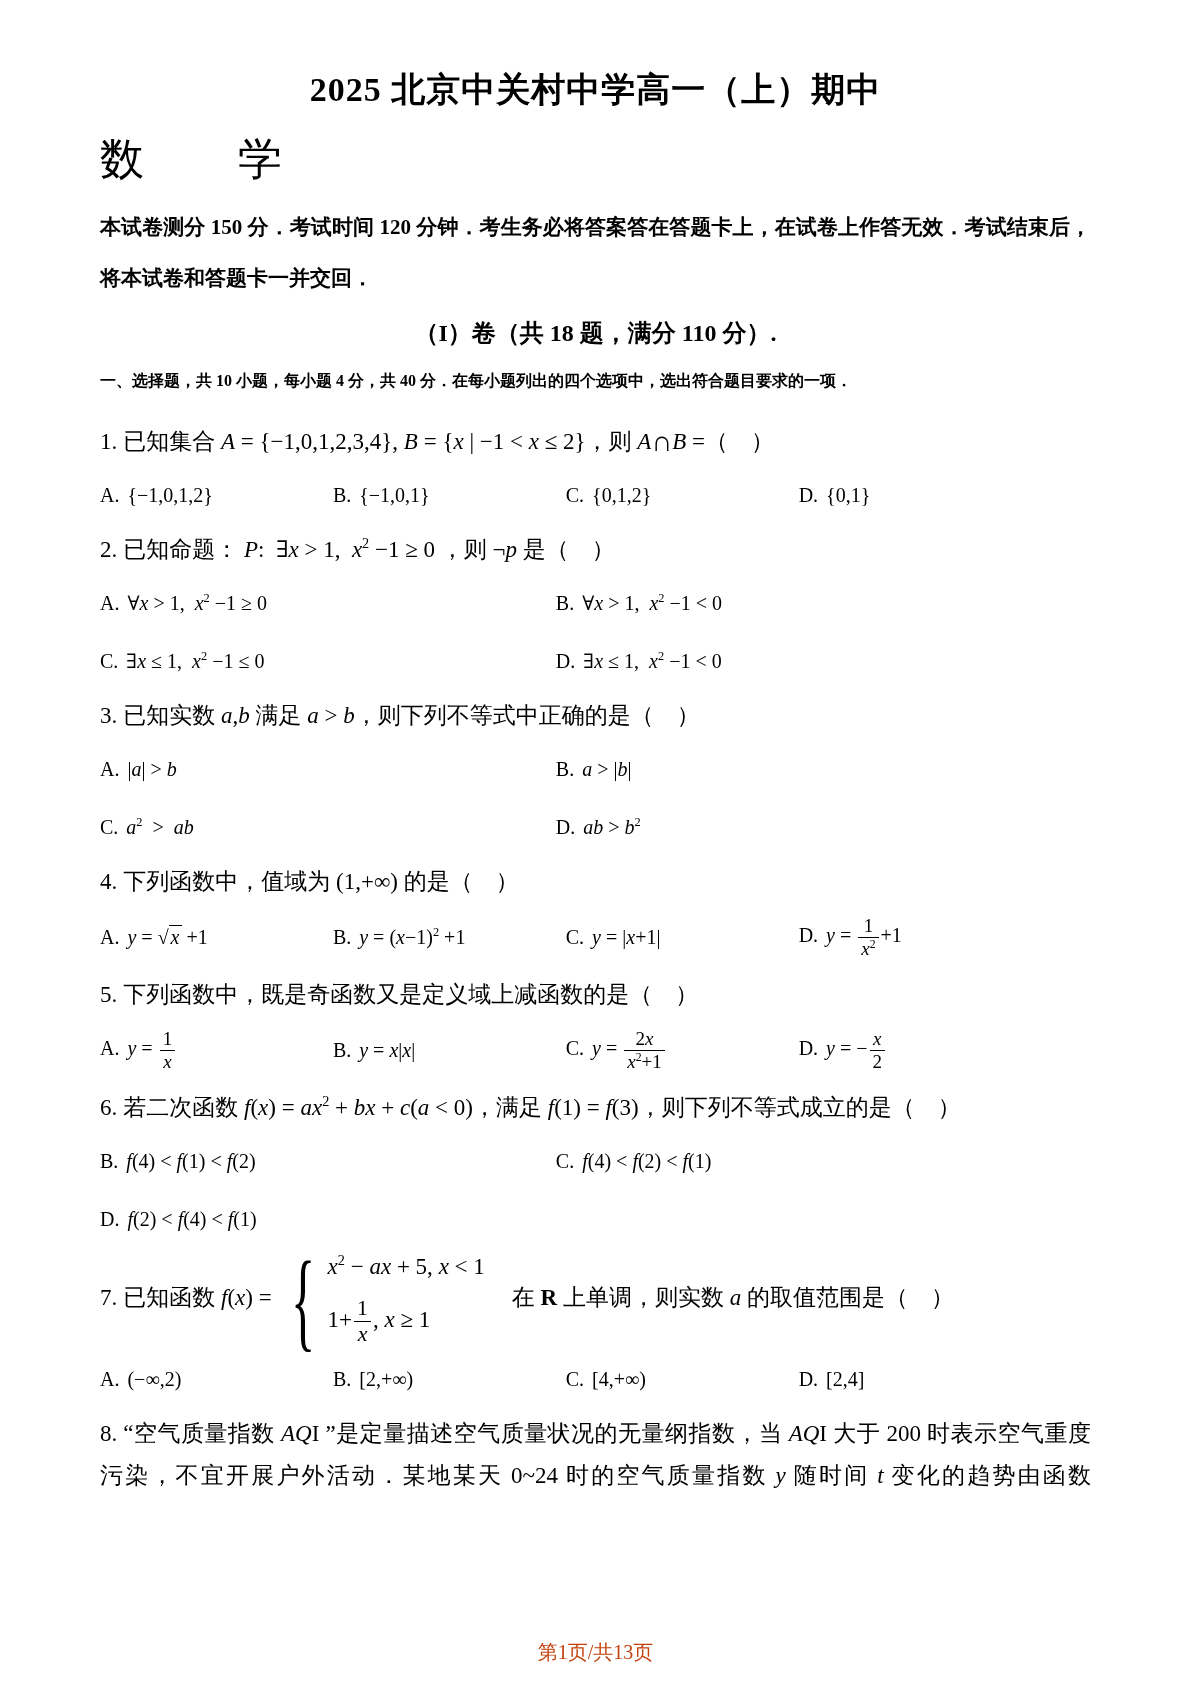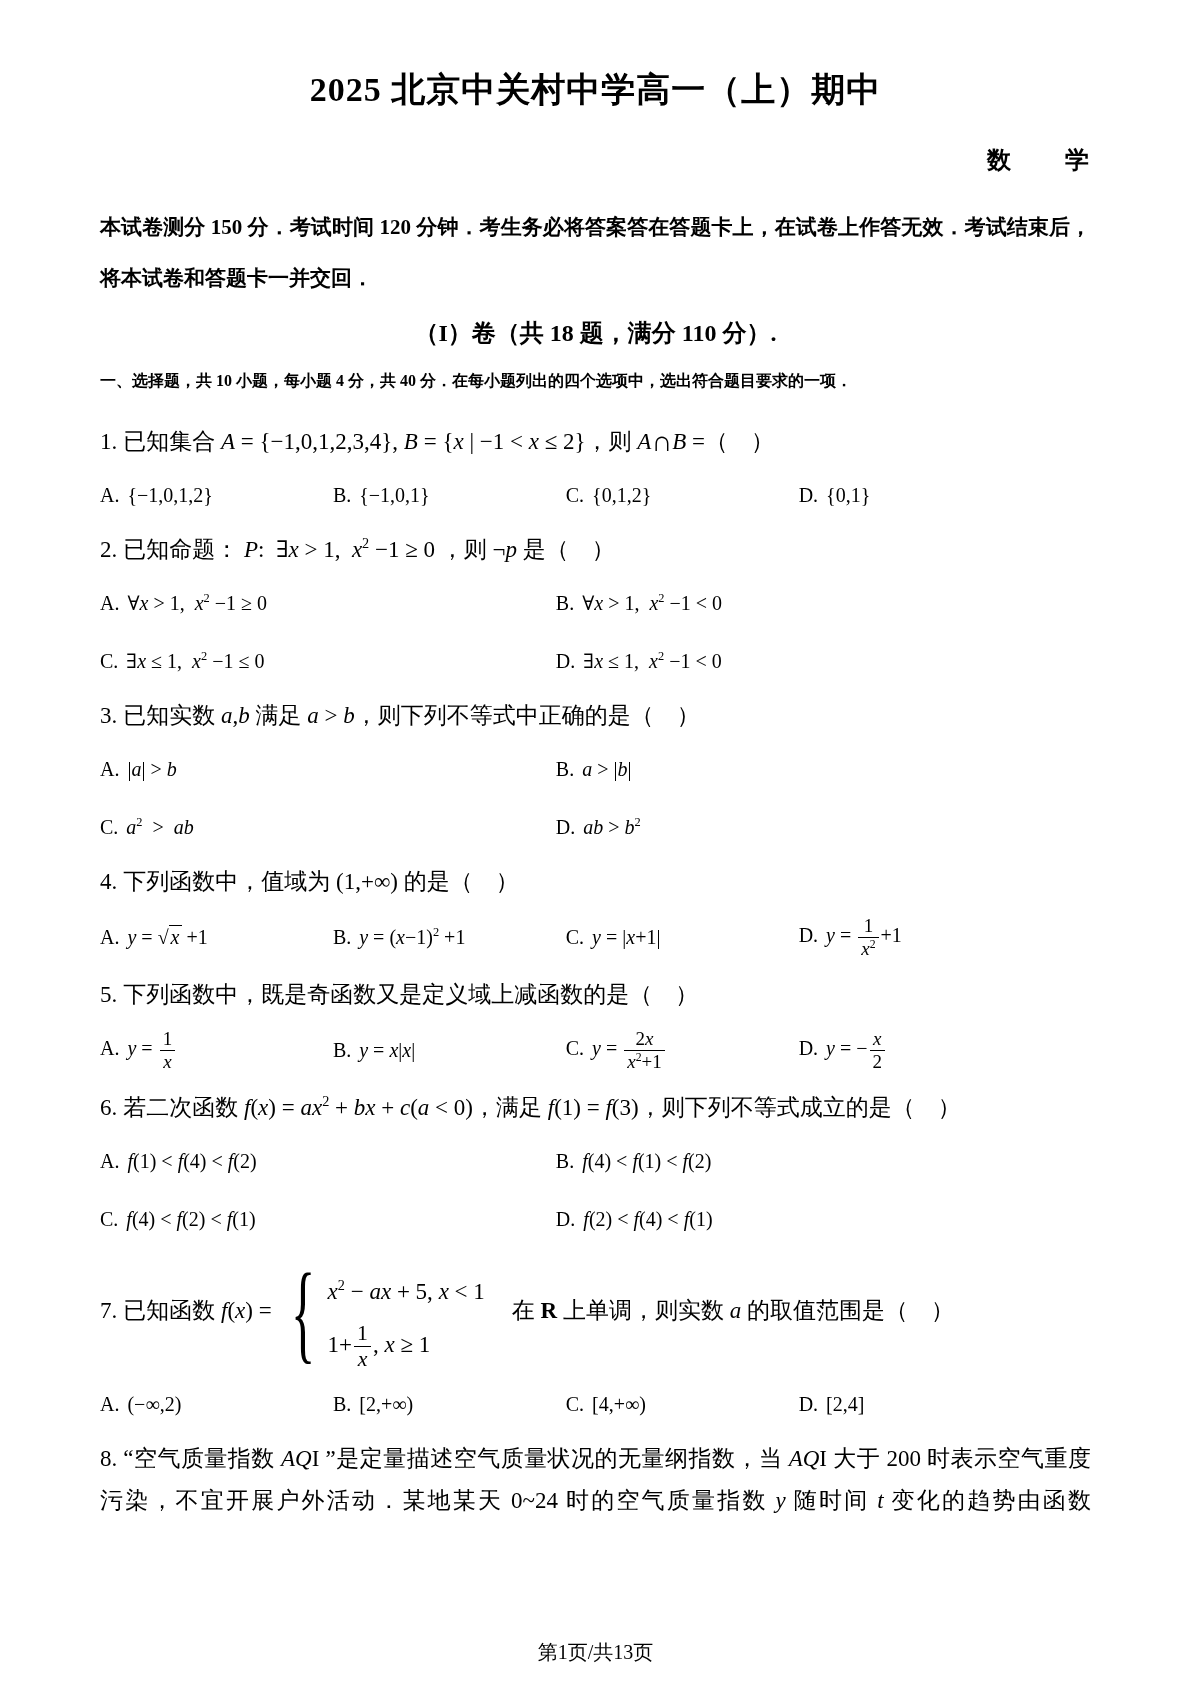--- a/index.html
+++ b/index.html
@@ -6,21 +6,21 @@
   body{
     width:1191px;height:1684px;overflow:hidden;position:relative;
     font-family:"Liberation Serif","DejaVu Serif",serif;color:#000;
   }
   .page{box-sizing:border-box;padding:58px 100px 0 100px;}
   .title{
     font-size:34px;font-weight:700;text-align:center;margin:8px;line-height:48px;
     letter-spacing:1px;font-family:"Liberation Serif","DejaVu Serif",serif;
   }
   .subtitle{
-    font-size:24px;font-weight:700;text-align:right;margin:22px 0 0 0;line-height:48px;
+    font-size:44px;font-weight:400;text-align:left;margin:22px 0 0 0;line-height:48px;
     letter-spacing:2px;
   }
   .intro{
     font-size:21px;font-weight:700;line-height:51px;text-align:justify;
     margin:18px 0 0 0;
   }
   .part-header{
     font-size:24px;font-weight:700;text-align:center;margin:6px 0 0 0;line-height:46px;
   }
   .section-header{
@@ -40,26 +40,26 @@
   .cap{font-size:1.25em;vertical-align:-2px;}
   .fr{display:inline-flex;flex-direction:column;vertical-align:middle;text-align:center;
       line-height:1.15;font-size:0.95em;margin:0 2px;}
   .fr .n{display:block;border-bottom:1.5px solid #000;padding:0 3px;}
   .fr .d{display:block;padding:0 3px;}
   .sqrt{white-space:nowrap;}
   .rad{border-top:1.5px solid #000;padding:0 2px;}
   .cases{display:inline-flex;align-items:center;vertical-align:middle;margin:0 4px;}
   .brace{font-size:92px;font-weight:400;line-height:0;display:inline-block;
          transform:scale(0.55,1.2);transform-origin:center;margin-right:2px;}
-  .rows{display:inline-flex;flex-direction:column;row-gap:16px;text-align:left;margin-top:25px;}
+  .rows{display:inline-flex;flex-direction:column;row-gap:16px;text-align:left;}
   .row{line-height:1.2;}
   .justify-last{text-align:justify;text-align-last:justify;}
   .footer{
     position:absolute;bottom:18px;left:0;right:0;text-align:center;
-    font-size:20px;color:#000000;
+    font-size:20px;color:#c2410c;
   }
 </style>
 </head>
 <body>
 
 <div class="page">
   <h1 class="title">2025 北京中关村中学高一（上）期中</h1>
   <h2 class="subtitle">数　　学</h2>
   <p class="intro">本试卷测分 150 分．考试时间 120 分钟．考生务必将答案答在答题卡上，在试卷上作答无效．考试结束后，将本试卷和答题卡一并交回．</p>
   <p class="part-header">（I）卷（共 18 题，满分 110 分）.</p>
@@ -118,21 +118,20 @@
               </span></span></span>
           <span class="opt"><span class="opt-label">D.</span><span class="opt-body"><i>y</i> = −<span class="fr">
                 <span class="n"><i>x</i></span>
                 <span class="d">2</span>
               </span></span></span>
         </div>
       </div>
       <div class="question">
         <p class="stem"><span class="qnum">6.</span><span class="stem-math">若二次函数 <i>f</i>(<i>x</i>) = <i>ax</i><sup>2</sup> + <i>bx</i> + <i>c</i>(<i>a</i> &lt; 0)，满足 <i>f</i>(1) = <i>f</i>(3)，则下列不等式成立的是（　）</span></p>
         <div class="options cols-2">
-          <span class="opt"><span class="opt-label">A.</span><span class="opt-body"><i>f</i>(1) &lt; <i>f</i>(4) &lt; <i>f</i>(2)</span></span>
           <span class="opt"><span class="opt-label">B.</span><span class="opt-body"><i>f</i>(4) &lt; <i>f</i>(1) &lt; <i>f</i>(2)</span></span>
           <span class="opt"><span class="opt-label">C.</span><span class="opt-body"><i>f</i>(4) &lt; <i>f</i>(2) &lt; <i>f</i>(1)</span></span>
           <span class="opt"><span class="opt-label">D.</span><span class="opt-body"><i>f</i>(2) &lt; <i>f</i>(4) &lt; <i>f</i>(1)</span></span>
         </div>
       </div>
       <div class="question">
         <p class="stem"><span class="qnum">7.</span><span class="stem-math">已知函数 <i>f</i>(<i>x</i>) = <span class="cases">
               <span class="brace">{</span>
               <span class="rows">
                 <span class="row"><i>x</i><sup>2</sup> − <i>ax</i> + 5, <i>x</i> &lt; 1</span>

